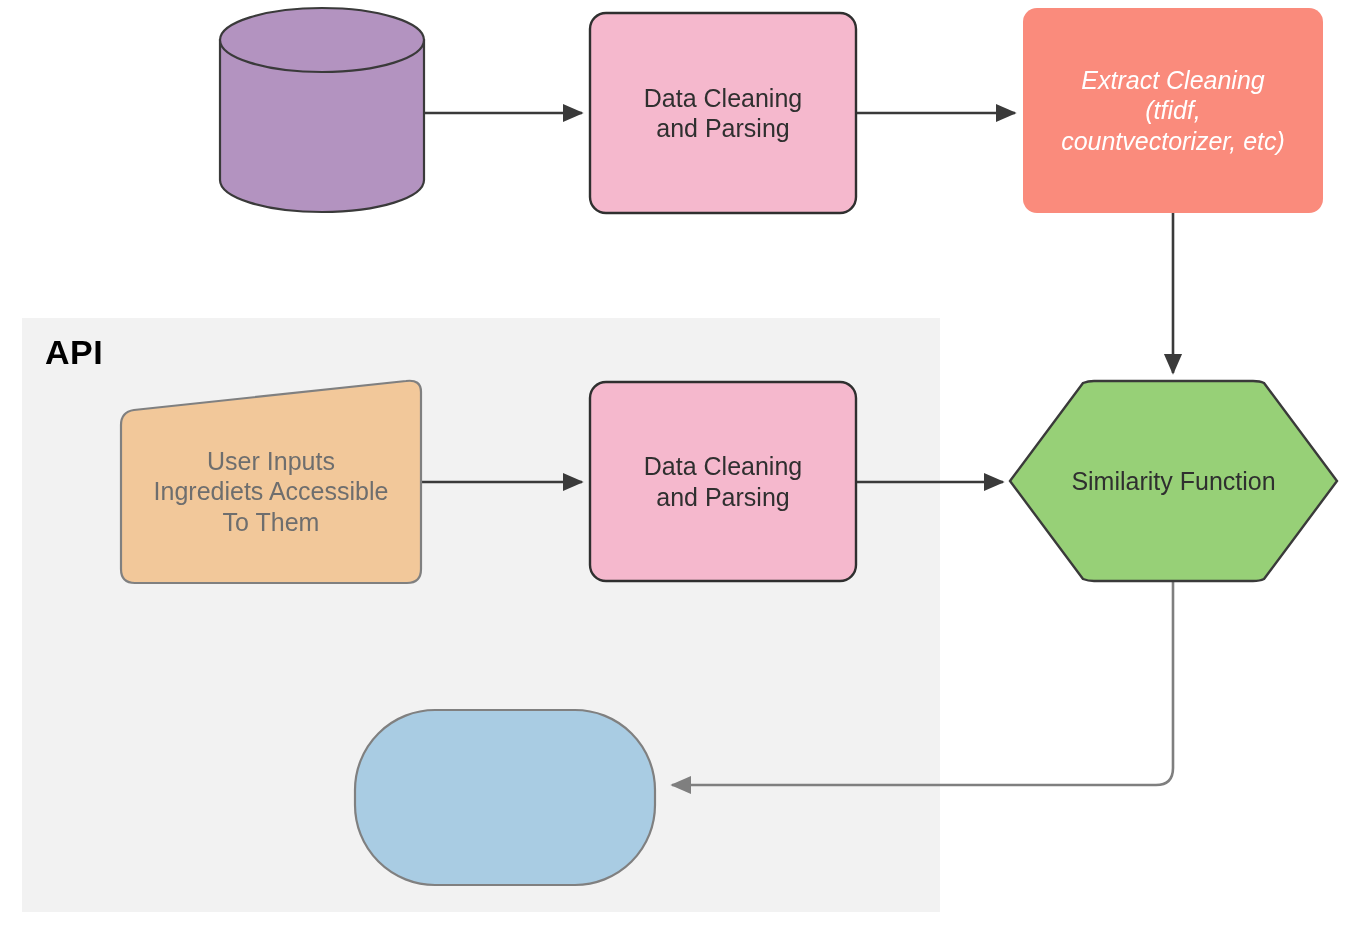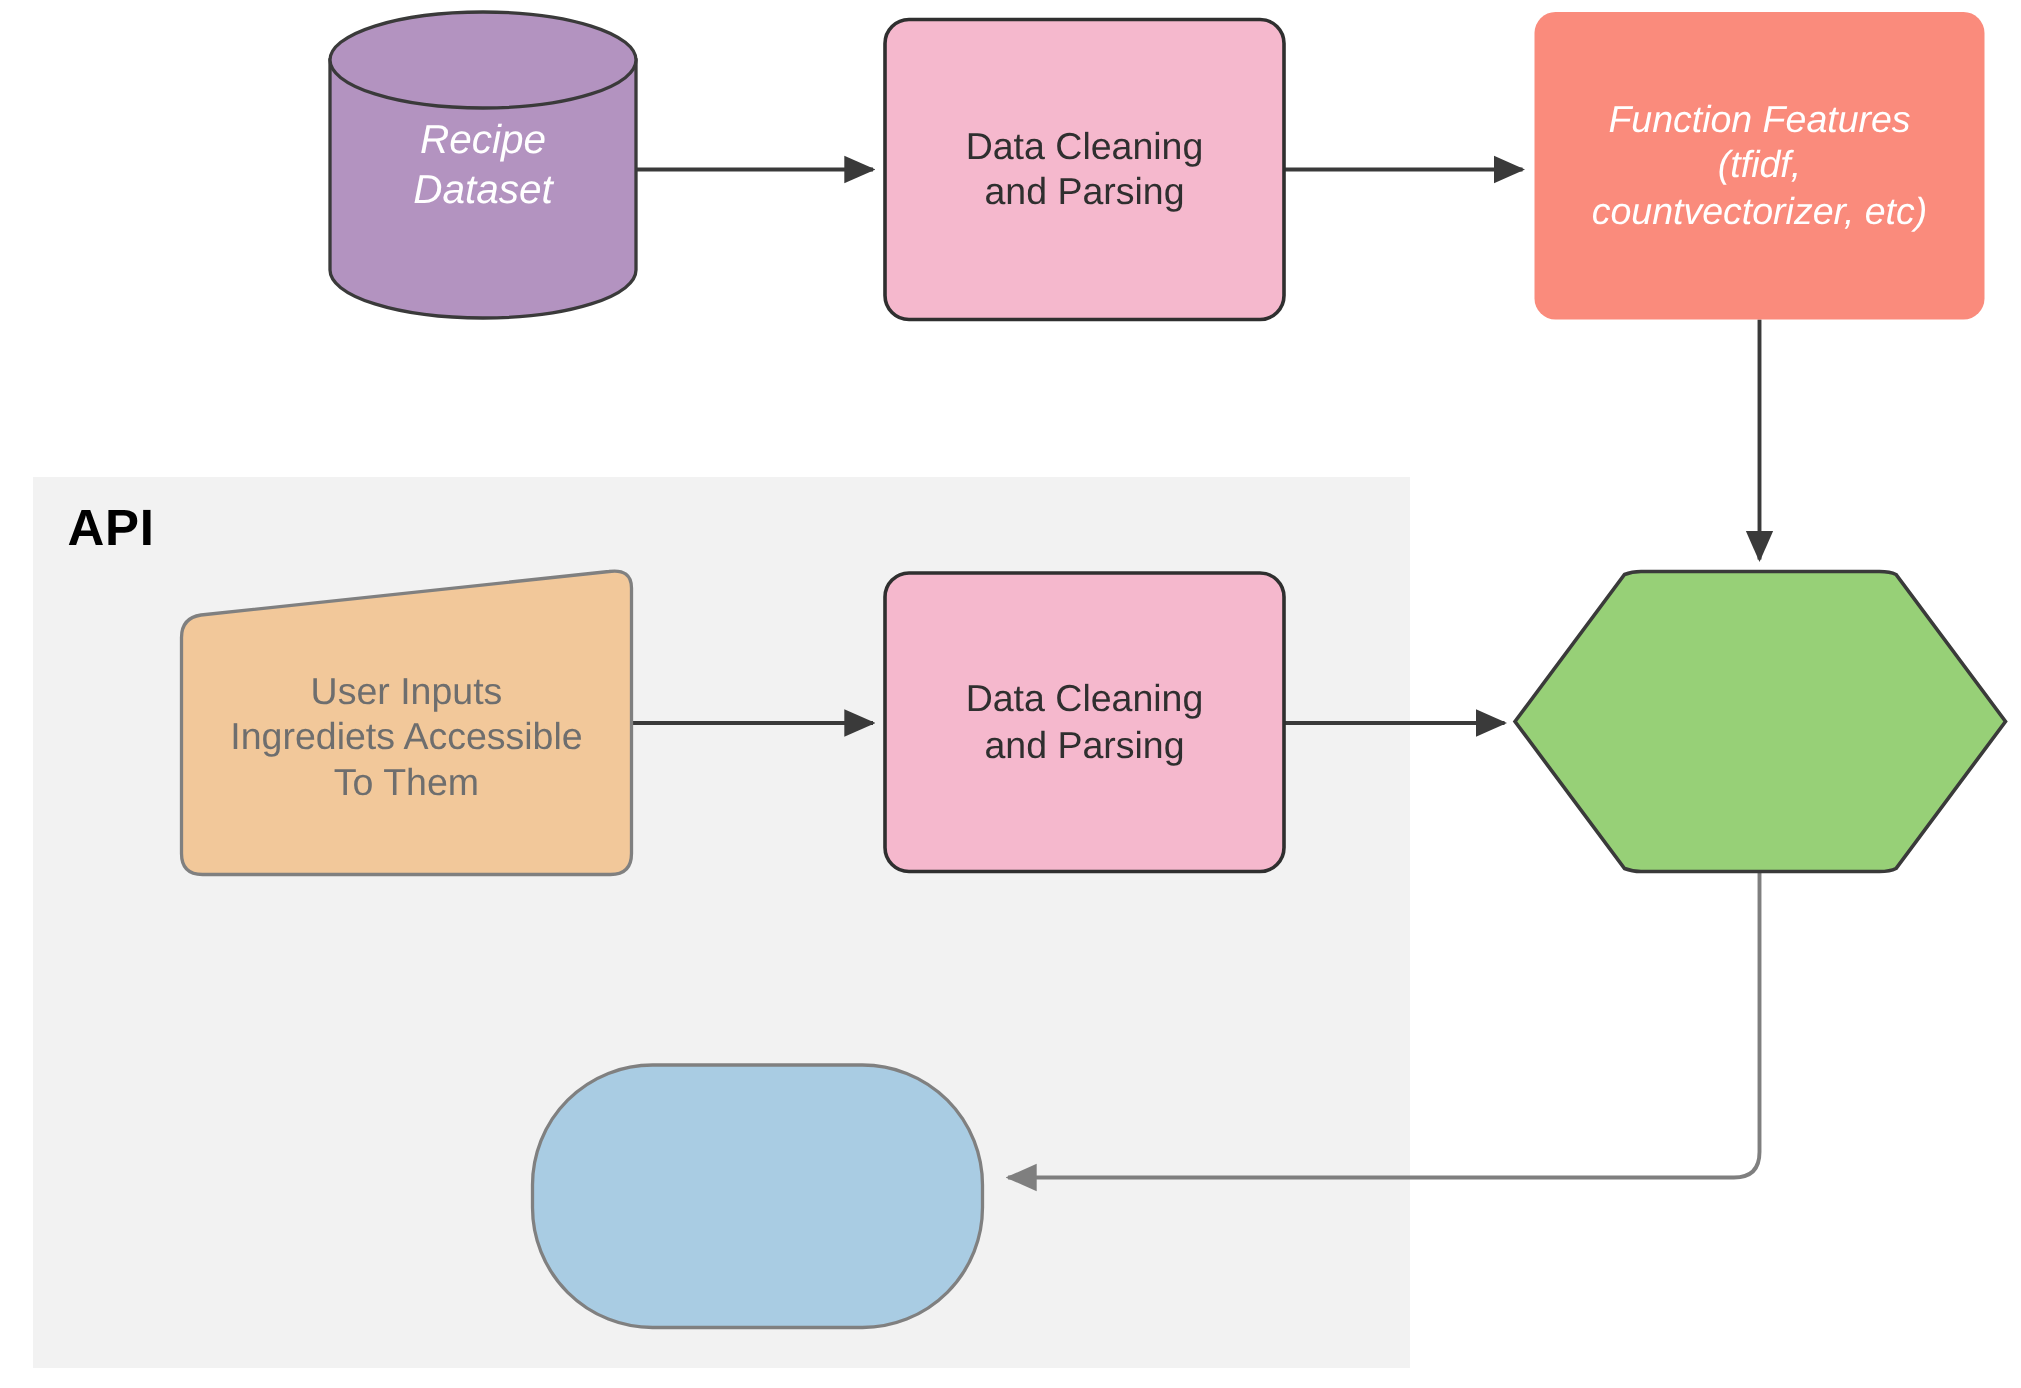--- a/index.html
+++ b/index.html
@@ -126,30 +126,29 @@
 
     <path d="M 121 425 Q 121 412 134 410 L 406 381 Q 421 379 421 392 L 421 569 Q 421 583 407 583 L 135 583 Q 121 583 121 569 Z" fill="#f2c89a" stroke="#808080" stroke-width="2.2"></path>
 
     <rect x="590" y="382" width="266" height="199" rx="16" ry="16" fill="#f5b8cd" stroke="#2f2f2f" stroke-width="2.4"></rect>
 
     <rect x="355" y="710" width="300" height="175" rx="80" ry="80" fill="#a9cce3" stroke="#808080" stroke-width="2.2"></rect>
   </svg>
 
   <div class="group-title">API</div>
 
-  <div class="node-label lbl-recipe-dataset">Recipe
-Dataset</div>
 
   <div class="node-label lbl-clean-1">Data Cleaning
 and Parsing</div>
 
-  <div class="node-label lbl-extract">Function Features
+  <div class="node-label lbl-extract">Extract Cleaning
 (tfidf,
 countvectorizer, etc)</div>
 
+  <div class="node-label lbl-similarity">Similarity Function</div>
 
   <div class="node-label lbl-user-inputs">User Inputs
 Ingrediets Accessible
 To Them</div>
 
   <div class="node-label lbl-clean-2">Data Cleaning
 and Parsing</div>
 
 
 </div>

